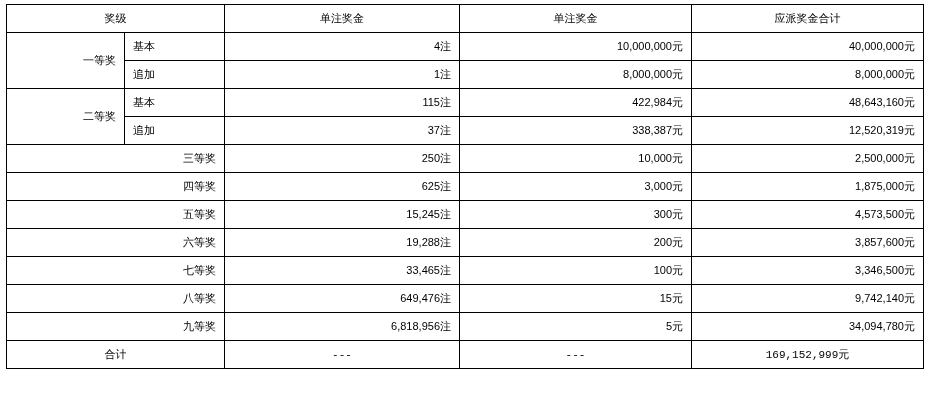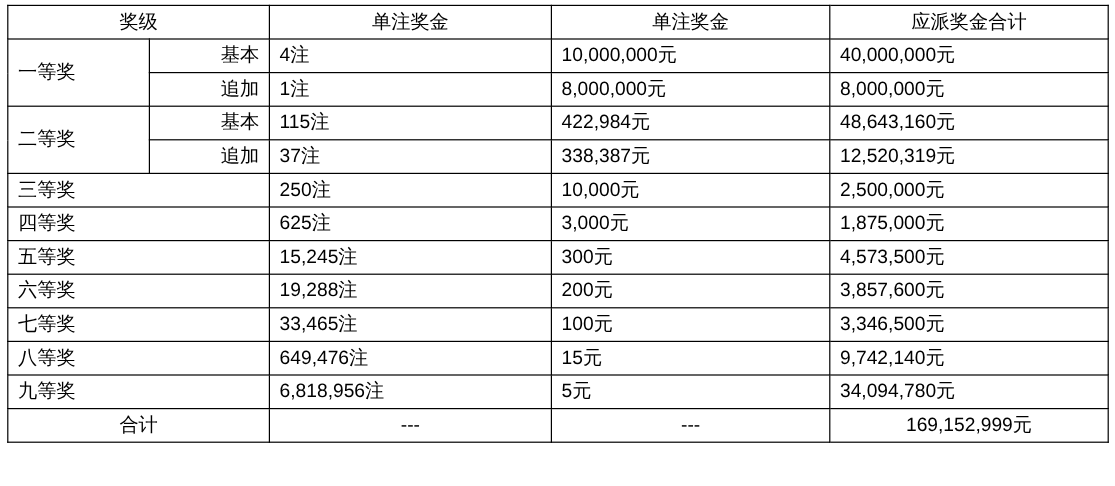--- a/index.html
+++ b/index.html
@@ -15,50 +15,51 @@
     overflow: hidden;
   }
   #lottery-table {
     border-collapse: collapse;
     width: 917px;
     margin: 4px 6px 0 6px;
     table-layout: fixed;
   }
   #lottery-table td {
     border: 1px solid #000000;
-    font-size: 16px;
+    font-size: 11px;
     height: 28px;
     padding: 0 8px;
     box-sizing: border-box;
     white-space: nowrap;
     margin-left: 28px;
   }
   .col-grade      { width: 118px; }
   .col-sub        { width: 100px; }
   .col-count      { width: 235px; }
   .col-prize      { width: 232px; }
   .col-total      { width: 232px; }
-  .c-right  { }
+  .c-right  { text-align: right; }
 
   .head-cell {
     text-align: center;
     font-size: 17px;
   }
   .grade-cell {
-    text-align: left;
+    text-align: right;
     vertical-align: middle;
   }
   .sub-cell {
-    text-align: right;
+    text-align: left;
   }
   .span-grade {
-    text-align: left;
+    text-align: right;
   }
   .total-row td {
     text-align: center;
+    font-family: Liberation Mono, monospace;
   }
   .total-row td.num {
     text-align: center;
   }
 </style>
 </head>
 <body>
 
 <table id="lottery-table">
   <colgroup>

